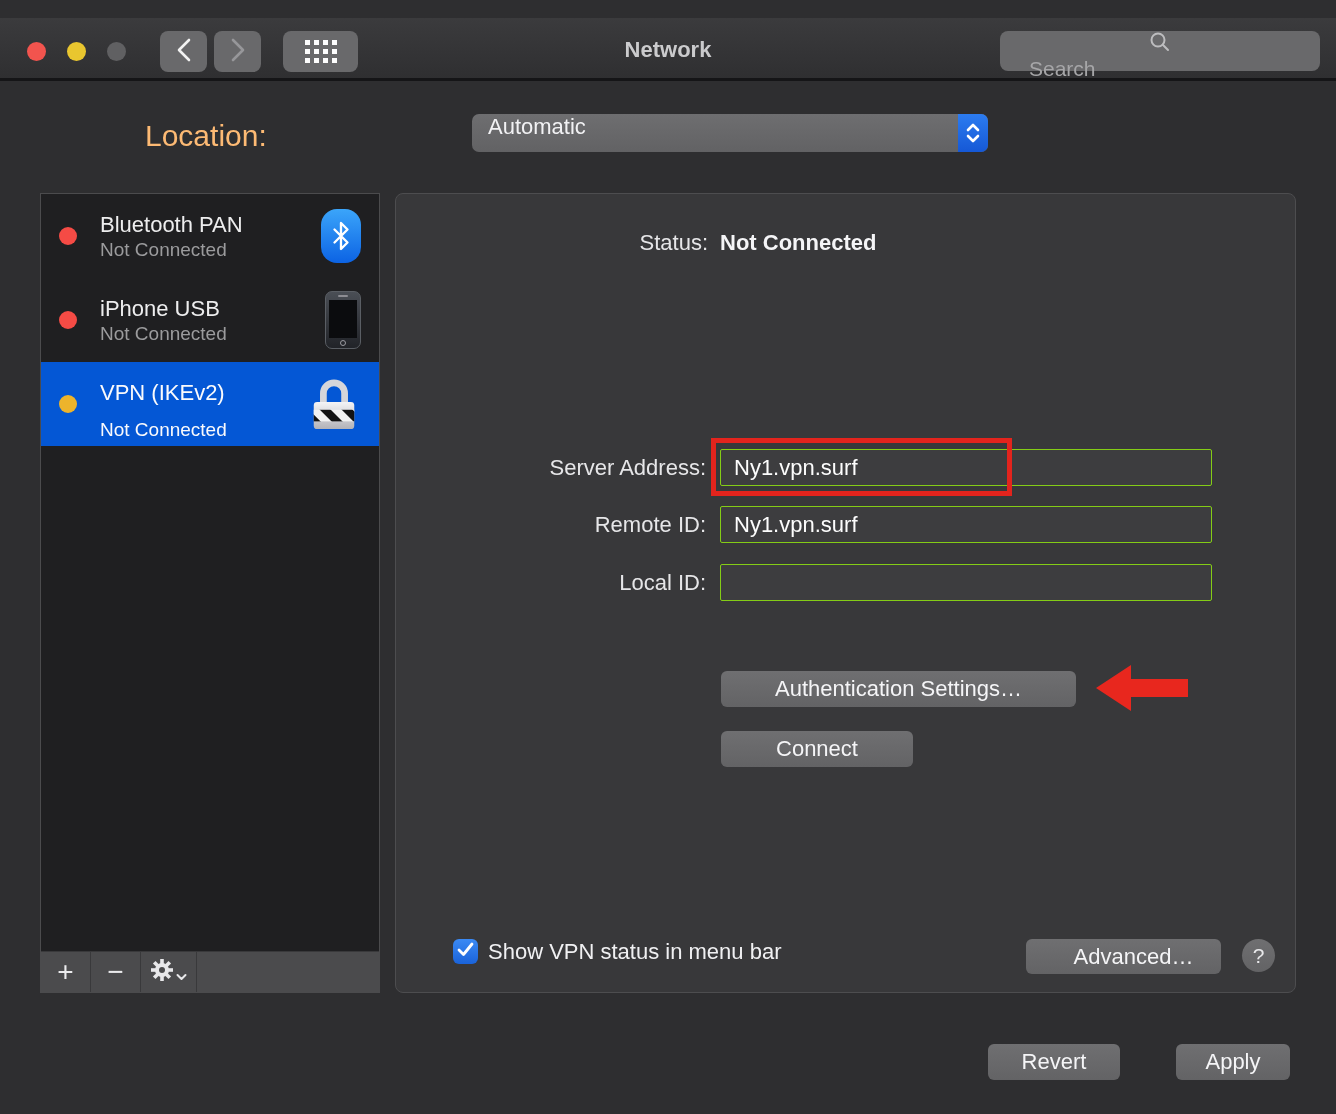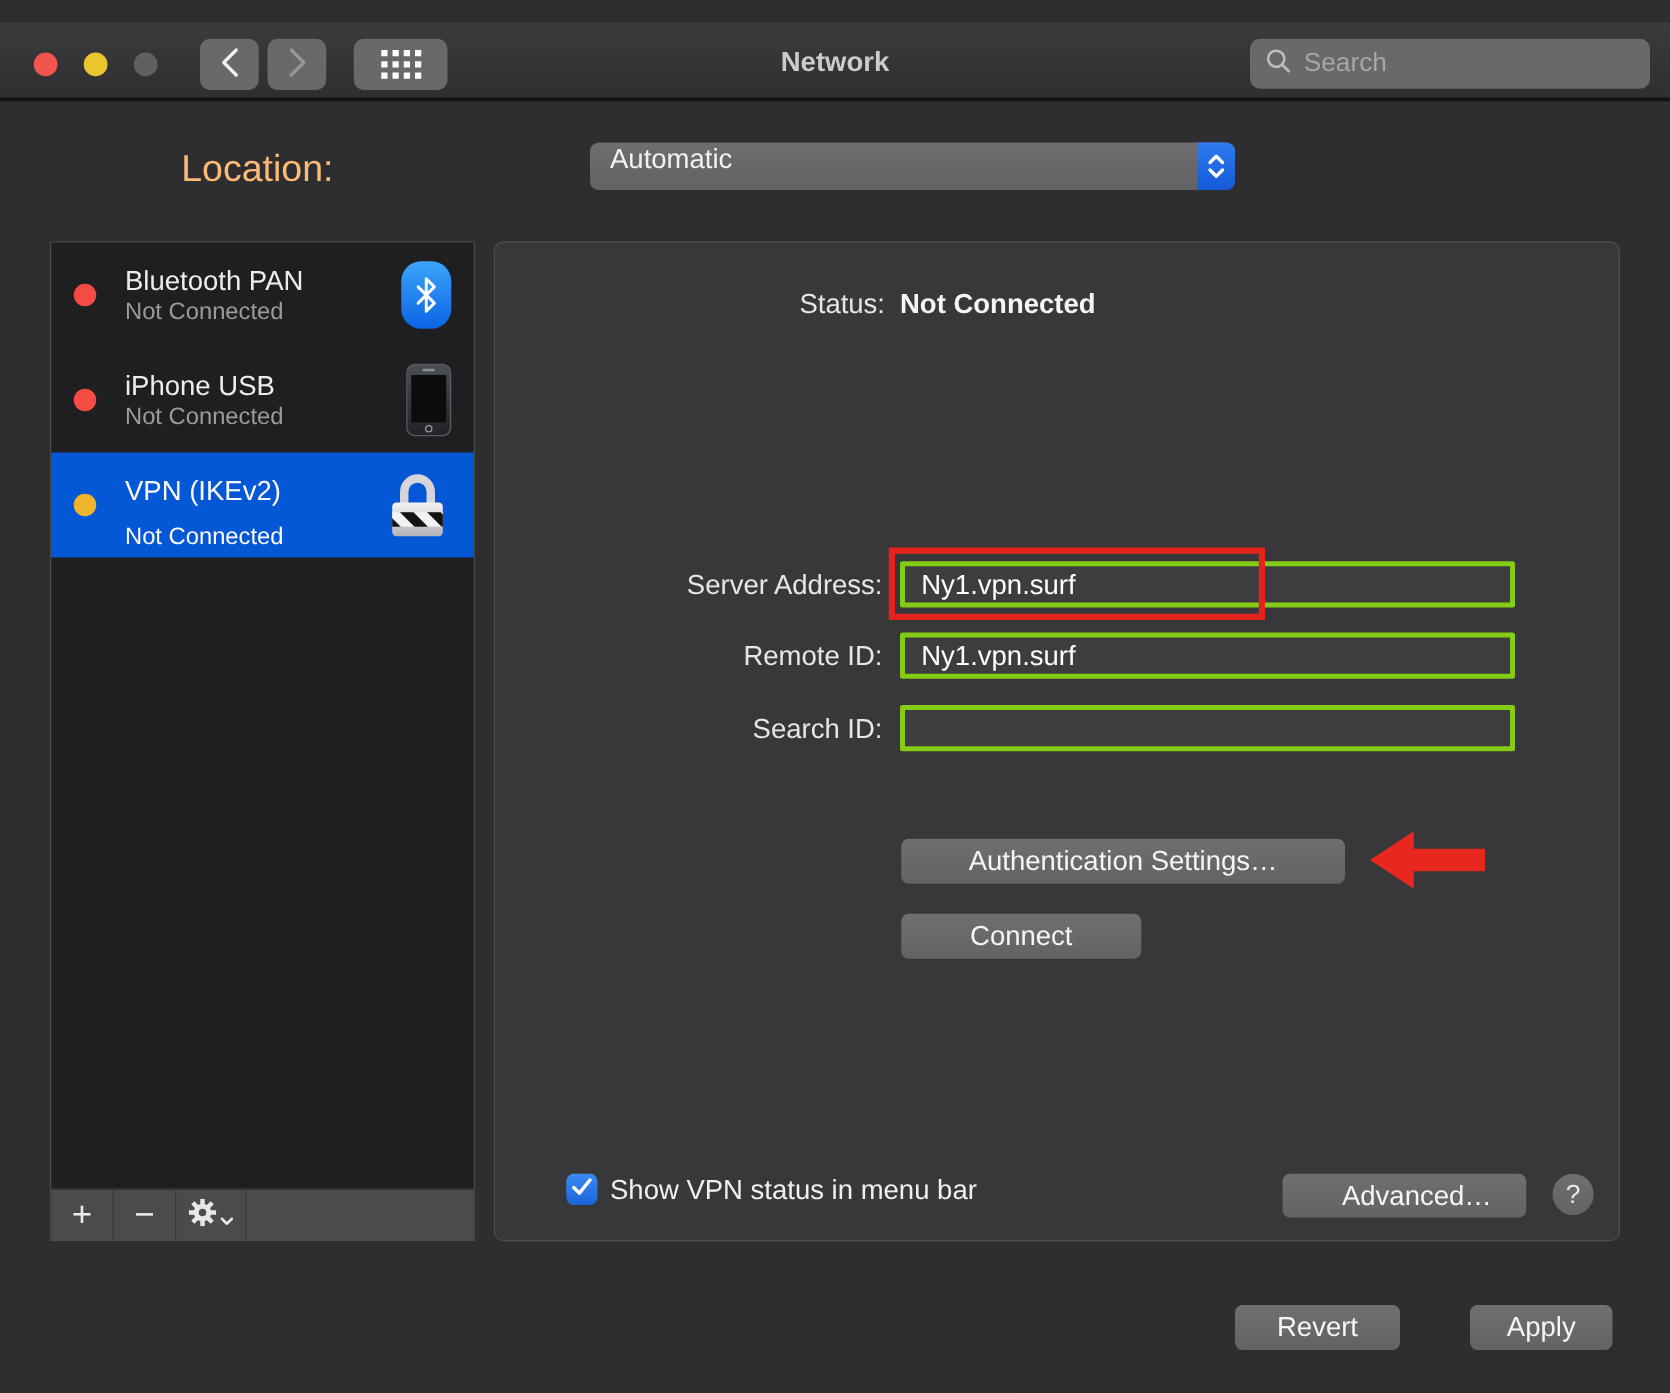--- a/index.html
+++ b/index.html
@@ -17,21 +17,21 @@
   .nav-btn { position:absolute; top:13px; height:41px; border-radius:8px; background:#69696b;
     display:flex; align-items:center; justify-content:center; border:none; cursor:default; }
   .nav-back { left:160px; width:47px; }
   .nav-fwd { left:214px; width:47px; }
   .nav-grid { left:283px; width:75px; }
   .grid-icon { display:inline-grid; grid-template-columns:repeat(4,5px); grid-auto-rows:5px; gap:4px; }
   .grid-icon i { background:#fdfdfd; }
   .win-title { position:absolute; left:0; right:0; top:19px; text-align:center;
     font-size:22px; font-weight:bold; color:#cbcbcd; }
   .search-field { position:absolute; left:1000px; top:13px; width:320px; height:40px;
-    background:#69696b; border-radius:8px; display:flex; align-items:center; padding:0 12px; }
+    background:#69696b; border-radius:8px; display:flex; align-items:center; padding:0 12px;flex-direction:column; }
   .search-field input { flex:1; background:transparent; border:none; outline:none;
     font-size:21px; color:#e8e8e8; margin-left:9px; font-family:inherit; }
   .search-field input::placeholder { color:#a6a6a8; }
 
   
   .loc-label { position:absolute; left:145px; top:119px; width:310px; text-align:left;
     font-size:30px; color:#fdba74; }
   .loc-select { position:absolute; left:472px; top:114px; width:516px; height:38px;
     background:linear-gradient(#6e6e70,#626264); border-radius:7px; display:flex;
     align-items:flex-start; padding-left:16px; font-size:22px; color:#f2f2f4; cursor:default; }
@@ -70,21 +70,21 @@
   .panel { position:absolute; left:395px; top:193px; width:901px; height:800px;
     background:#38383a; border:1px solid #4d4d4f; border-radius:8px; }
   .status-row { position:absolute; top:36px; left:0; right:12px; height:28px; }
   .status-label { position:absolute; left:0; width:312px; text-align:right; font-size:22px; color:#e6e6e8; }
   .status-value { position:absolute; left:324px; font-size:22px; font-weight:bold; color:#f5f5f7; }
 
   .field-row { position:absolute; left:0; height:37px; }
   .field-label { position:absolute; left:0; width:310px; text-align:right; font-size:22px;
     color:#e6e6e8; top:50%; transform:translateY(-50%); }
   .field-input { position:absolute; left:324px; width:492px; height:37px; background:#3d3d3f;
-    border:4px solid #84cc16; border-radius:2px; color:#fdfdfd; font-size:22px; padding:0 13px;
+    border:1px solid #84cc16; border-radius:2px; color:#fdfdfd; font-size:22px; padding:0 13px;
     font-family:inherit; outline:none; }
   .hl-box { position:absolute; left:315px; top:244px; width:301px; height:58px;
     border:5px solid #e3241d; pointer-events:none; }
 
   .mac-btn { background:linear-gradient(#6f6f71,#636365); border:none; border-radius:6px;
     color:#f5f5f7; font-size:22px; font-family:inherit; display:flex; align-items:center;
     justify-content:center; cursor:default; }
   .auth-btn { position:absolute; left:325px; top:477px; width:355px; height:36px; }
   .connect-btn { position:absolute; left:325px; top:537px; width:192px; height:36px; }
   .adv-btn { position:absolute; left:630px; top:745px; width:195px; height:35px;padding-left:20px; }
@@ -266,21 +266,21 @@
 
     <div class="field-row" style="top:255px; right:0;">
       <span class="field-label">Server Address:</span>
       <input class="field-input" type="text" value="Ny1.vpn.surf" style="">
     </div>
     <div class="field-row" style="top:312px; right:0;">
       <span class="field-label">Remote ID:</span>
       <input class="field-input" type="text" value="Ny1.vpn.surf" style="">
     </div>
     <div class="field-row" style="top:370px; right:0;">
-      <span class="field-label">Search ID:</span>
+      <span class="field-label">Local ID:</span>
       <input class="field-input" type="text" value="" style="">
     </div>
 
     <div class="hl-box"></div>
 
     <button class="mac-btn auth-btn">Authentication Settings…</button>
     <span class="arrow-anno">
       <svg width="92" height="46" viewBox="0 0 92 46">
           <polygon points="0,23 35,0 35,14 92,14 92,32 35,32 35,46" fill="#e8271e"></polygon>
         </svg>

